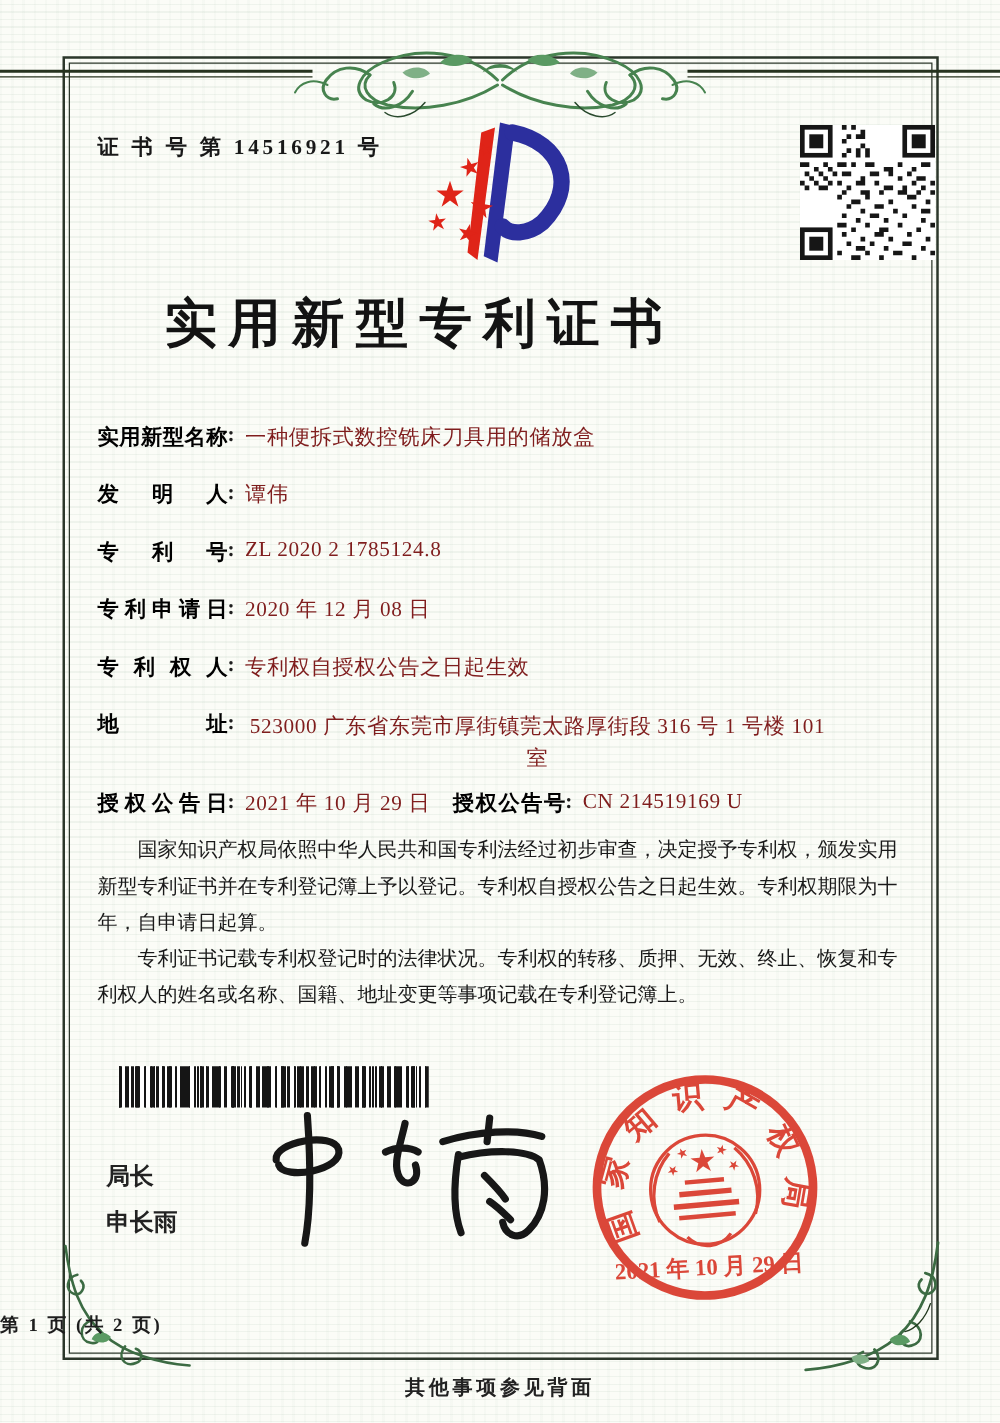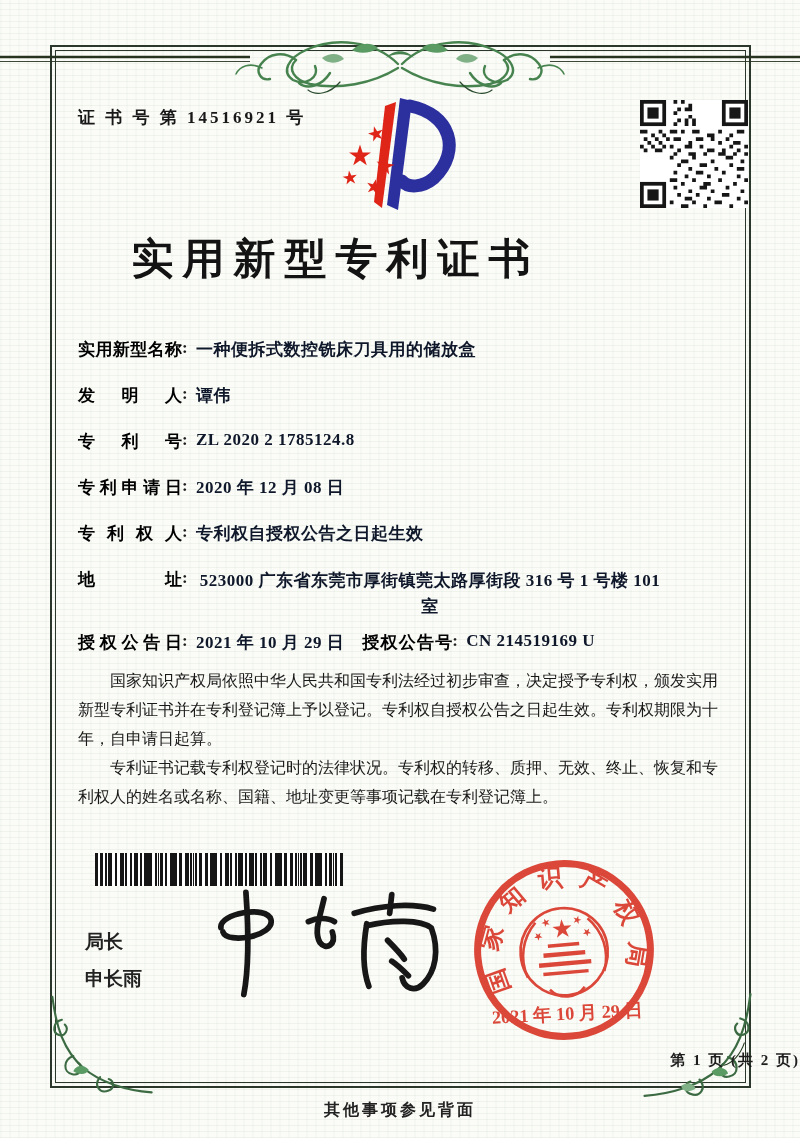--- a/index.html
+++ b/index.html
@@ -27,38 +27,38 @@
     left:0;top:231px;width:671px;text-align:center;
     font-size:42px;font-weight:700;letter-spacing:9px;color:#131313;
   }
   .fields{left:78px;top:338px;width:612px;font-size:17px;}
   .frow{display:flex;align-items:flex-start;margin-bottom:23px;}
   .flabel{
     display:inline-block;width:104px;flex:0 0 104px;
     text-align:justify;text-align-last:justify;font-weight:600;color:#000000;
   }
   .colon{flex:0 0 14px;font-weight:600;}
-  .fvalue{font-weight:700;color:#0f172a;letter-spacing:0.5px;}
+  .fvalue{font-weight:400;color:#7f1d1d;letter-spacing:0.5px;}
   .addr .fvalue{max-width:468px;line-height:1.5;text-align:center;}
   .addr{margin-bottom:12px;}
   .grantrow{display:flex;}
   .grantrow .pair{display:flex;}
   .grantrow .pair2{margin-left:18px;}
   .grantrow .pair2 .flabel{width:90px;flex-basis:90px;}
   .paras{left:78px;top:666px;width:648px;font-size:16px;line-height:1.82;color:#191919;font-weight:500;}
   .paras p{margin:0;text-indent:2em;}
   .barcode{
     left:95px;top:853px;width:248px;height:33px;background-color:#fff;
     background-image:
       repeating-linear-gradient(90deg,#151515 0 2px,transparent 2px 5px),
       repeating-linear-gradient(90deg,#151515 0 1px,transparent 1px 7px),
       repeating-linear-gradient(90deg,#151515 0 3px,transparent 3px 13px);
   }
   .officials{left:85px;top:923px;font-size:19px;line-height:37px;font-weight:700;color:#222;}
-  .footer-page{left:0;top:1051px;width:800px;text-align:right;font-size:15px;letter-spacing:2px;font-weight:600;}
+  .footer-page{left:0;top:1051px;width:800px;text-align:left;font-size:15px;letter-spacing:2px;font-weight:600;}
   .back-note{left:0;top:1100px;width:800px;text-align:center;font-size:16px;letter-spacing:3px;font-weight:600;color:#222;}
   svg{display:block;}
 </style>
 </head>
 <body>
 
 <div class="abs frame"></div>
 
 <svg class="abs" style="left:0;top:38px;" width="800" height="82" viewBox="0 0 800 82">
   <g stroke="#26331f" fill="none">

